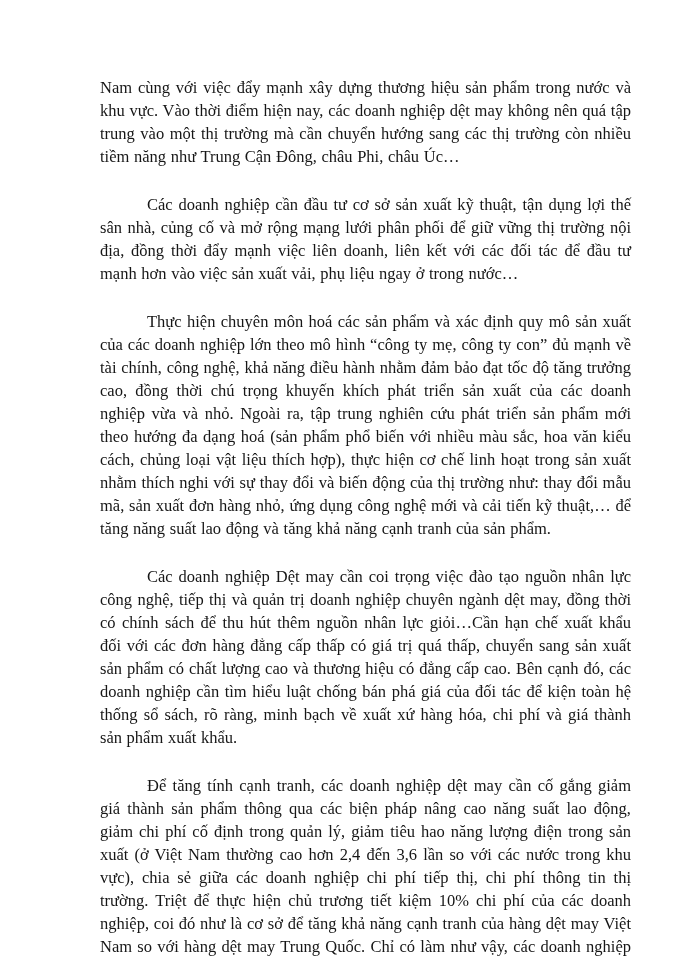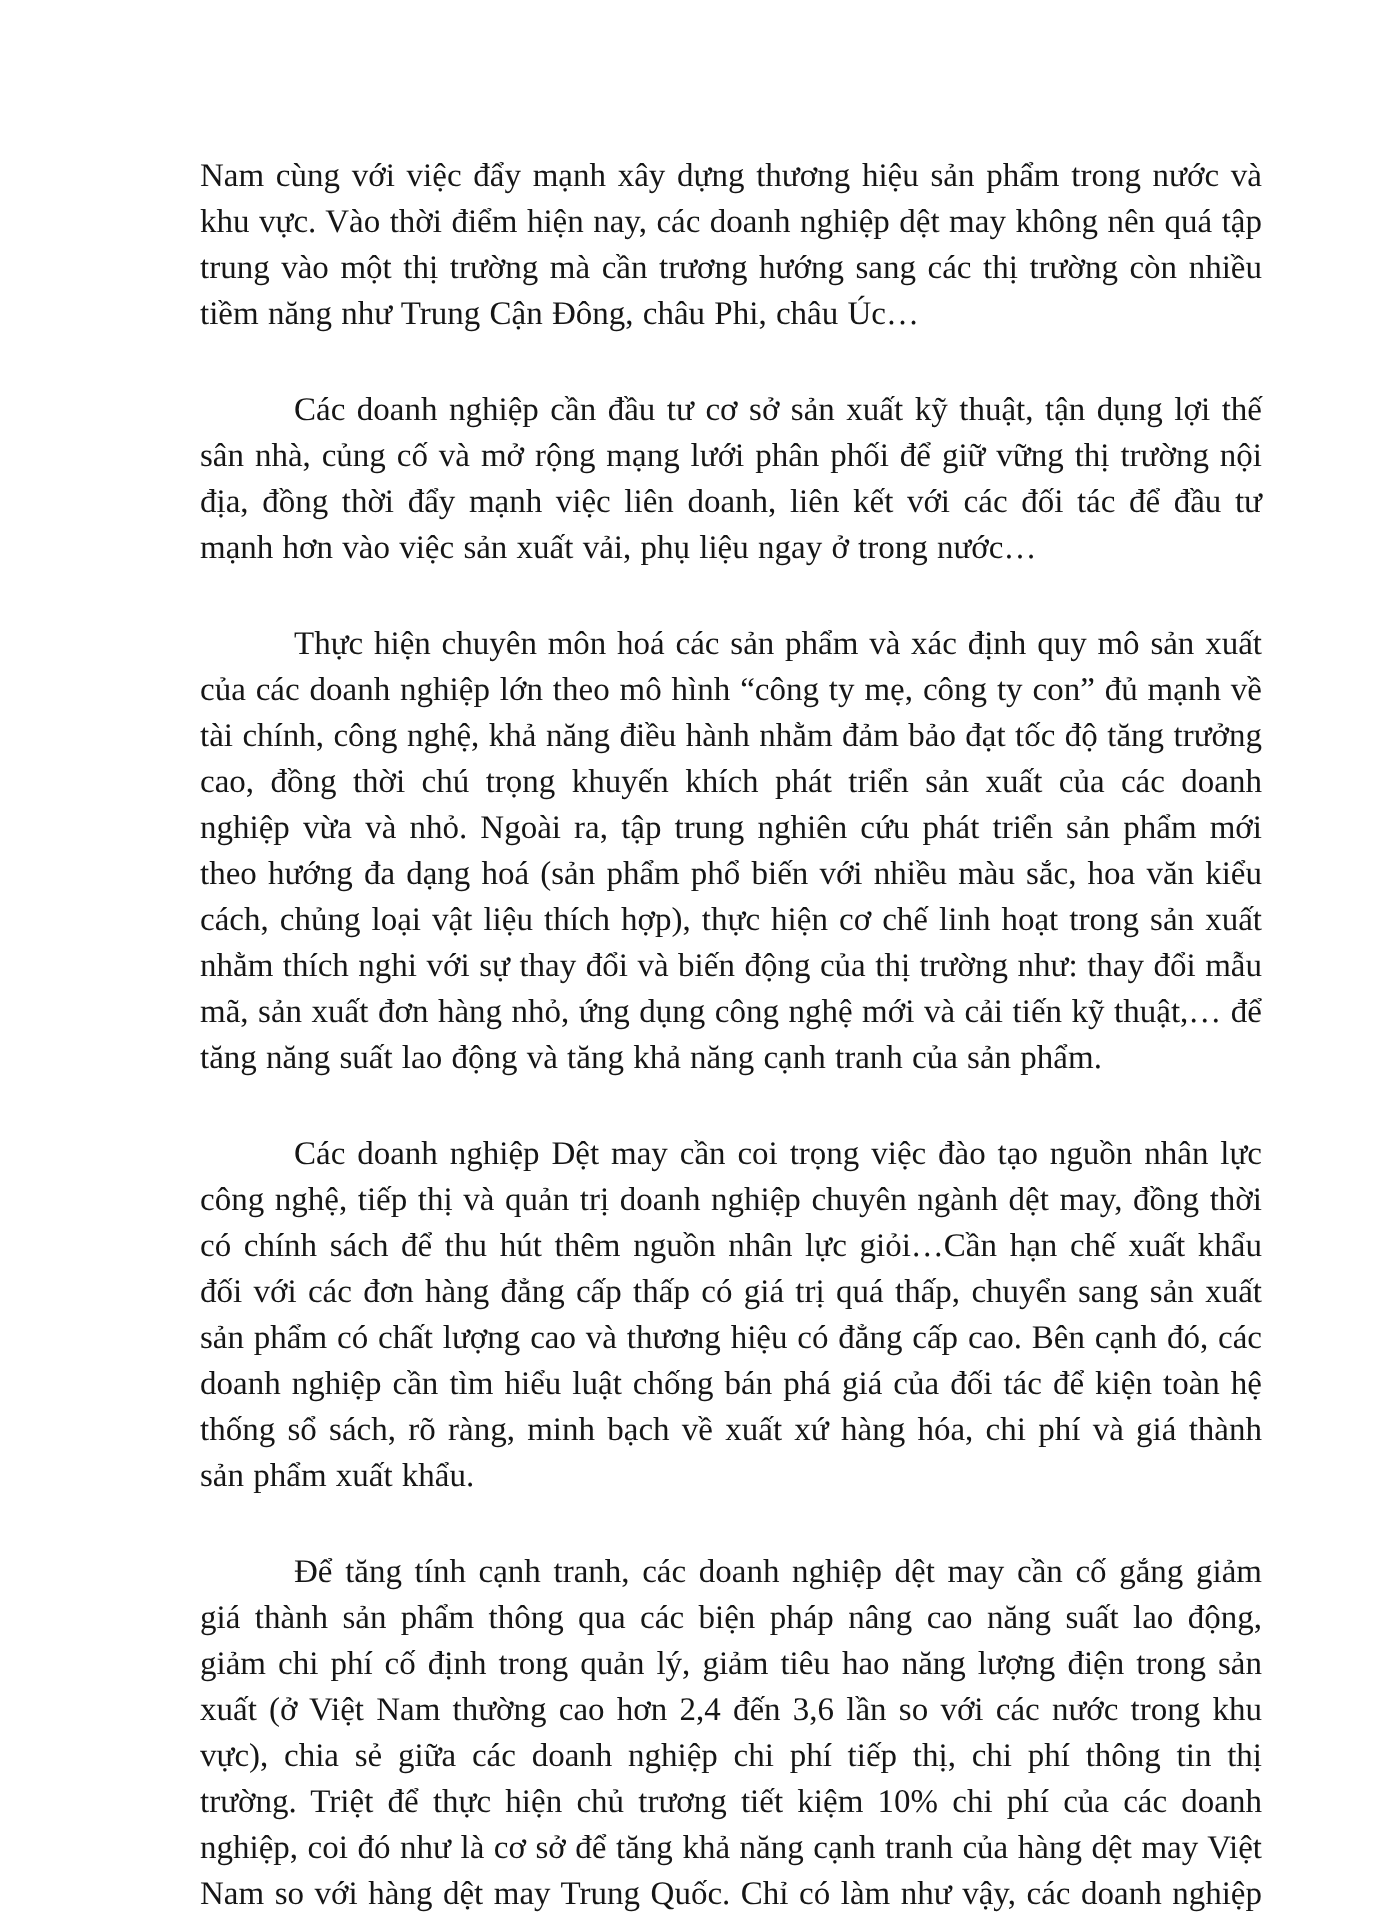--- a/index.html
+++ b/index.html
@@ -47,19 +47,19 @@
     font-size: 15px;
     line-height: 20px;
     color: #2a2a2a;
   }
 </style>
 </head>
 <body>
 
 <div class="page">
   <div class="text-block">
-    <p class="no-indent">Nam cùng với việc đẩy mạnh xây dựng thương hiệu sản phẩm trong nước và khu vực. Vào thời điểm hiện nay, các doanh nghiệp dệt may không nên quá tập trung vào một thị trường mà cần trương hướng sang các thị trường còn nhiều tiềm năng như Trung Cận Đông, châu Phi, châu Úc…</p>
+    <p class="no-indent">Nam cùng với việc đẩy mạnh xây dựng thương hiệu sản phẩm trong nước và khu vực. Vào thời điểm hiện nay, các doanh nghiệp dệt may không nên quá tập trung vào một thị trường mà cần chuyển hướng sang các thị trường còn nhiều tiềm năng như Trung Cận Đông, châu Phi, châu Úc…</p>
     <p>Các doanh nghiệp cần đầu tư cơ sở sản xuất kỹ thuật, tận dụng lợi thế sân nhà, củng cố và mở rộng mạng lưới phân phối để giữ vững thị trường nội địa, đồng thời đẩy mạnh việc liên doanh, liên kết với các đối tác để đầu tư mạnh hơn vào việc sản xuất vải, phụ liệu ngay ở trong nước…</p>
     <p>Thực hiện chuyên môn hoá các sản phẩm và xác định quy mô sản xuất của các doanh nghiệp lớn theo mô hình “công ty mẹ, công ty con” đủ mạnh về tài chính, công nghệ, khả năng điều hành nhằm đảm bảo đạt tốc độ tăng trưởng cao, đồng thời chú trọng khuyến khích phát triển sản xuất của các doanh nghiệp vừa và nhỏ. Ngoài ra, tập trung nghiên cứu phát triển sản phẩm mới theo hướng đa dạng hoá (sản phẩm phổ biến với nhiều màu sắc, hoa văn kiểu cách, chủng loại vật liệu thích hợp), thực hiện cơ chế linh hoạt trong sản xuất nhằm thích nghi với sự thay đổi và biến động của thị trường như: thay đổi mẫu mã, sản xuất đơn hàng nhỏ, ứng dụng công nghệ mới và cải tiến kỹ thuật,… để tăng năng suất lao động và tăng khả năng cạnh tranh của sản phẩm.</p>
     <p>Các doanh nghiệp Dệt may cần coi trọng việc đào tạo nguồn nhân lực công nghệ, tiếp thị và quản trị doanh nghiệp chuyên ngành dệt may, đồng thời có chính sách để thu hút thêm nguồn nhân lực giỏi…Cần hạn chế xuất khẩu đối với các đơn hàng đẳng cấp thấp có giá trị quá thấp, chuyển sang sản xuất sản phẩm có chất lượng cao và thương hiệu có đẳng cấp cao. Bên cạnh đó, các doanh nghiệp cần tìm hiểu luật chống bán phá giá của đối tác để kiện toàn hệ thống sổ sách, rõ ràng, minh bạch về xuất xứ hàng hóa, chi phí và giá thành sản phẩm xuất khẩu.</p>
     <p>Để tăng tính cạnh tranh, các doanh nghiệp dệt may cần cố gắng giảm giá thành sản phẩm thông qua các biện pháp nâng cao năng suất lao động, giảm chi phí cố định trong quản lý, giảm tiêu hao năng lượng điện trong sản xuất (ở Việt Nam thường cao hơn 2,4 đến 3,6 lần so với các nước trong khu vực), chia sẻ giữa các doanh nghiệp chi phí tiếp thị, chi phí thông tin thị trường. Triệt để thực hiện chủ trương tiết kiệm 10% chi phí của các doanh nghiệp, coi đó như là cơ sở để tăng khả năng cạnh tranh của hàng dệt may Việt Nam so với hàng dệt may Trung Quốc. Chỉ có làm như vậy, các doanh nghiệp dệt may</p>
   </div>
 </div>
 
 </body></html>

